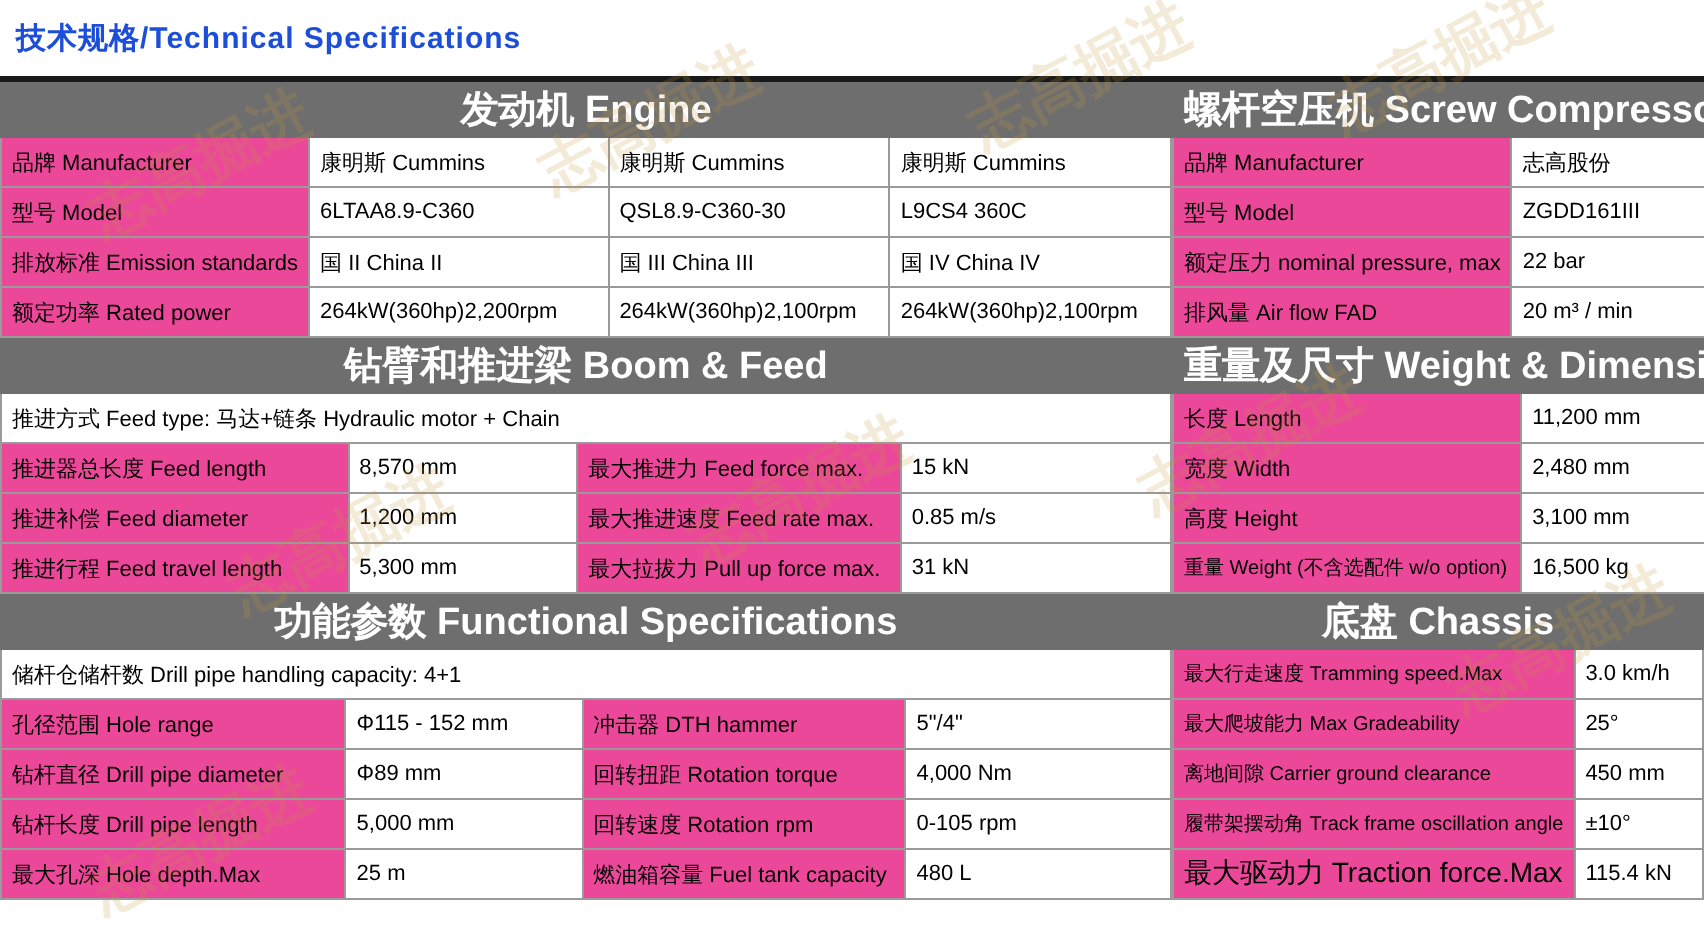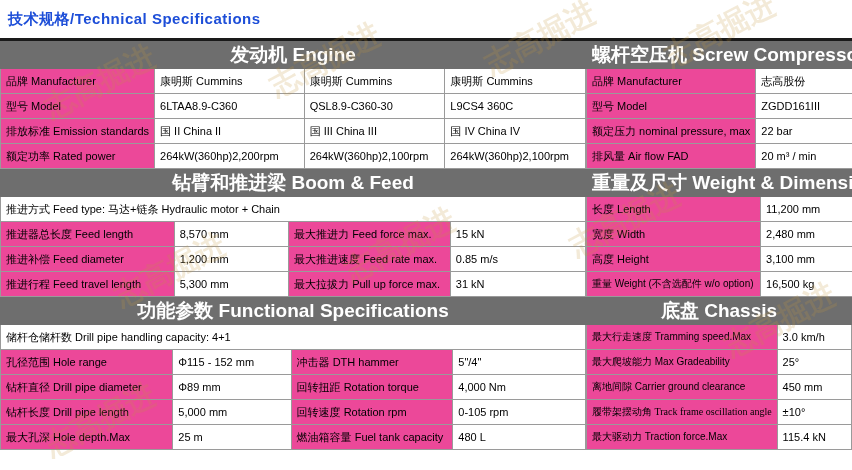--- a/index.html
+++ b/index.html
@@ -207,25 +207,25 @@
         </tr>
         <tr>
           <td class="r2 lbl" style="font-size:10px;margin-left:44px;">最大爬坡能力 Max Gradeability</td>
           <td class="r1">25°</td>
         </tr>
         <tr>
           <td class="r2 lbl" style="font-size:10px;">离地间隙 Carrier ground clearance</td>
           <td class="r1">450 mm</td>
         </tr>
         <tr>
-          <td class="r2 lbl" style="font-size:10px;font-family:Liberation Serif, serif;">履带架摆动角 Track frame oscillation angle</td>
+          <td class="r2 lbl" style="font-size:10px;">履带架摆动角 Track frame oscillation angle</td>
           <td class="r1">±10°</td>
         </tr>
         <tr>
-          <td class="r2 lbl" style="font-size:10px;">最大驱动力 Traction force.Max</td>
+          <td class="r2 lbl" style="font-size:14px;">最大驱动力 Traction force.Max</td>
           <td class="r1">115.4 kN</td>
         </tr>
       </tbody>
         </table>
     </div>
 
   </div>
 </div>
 
 </body></html>

